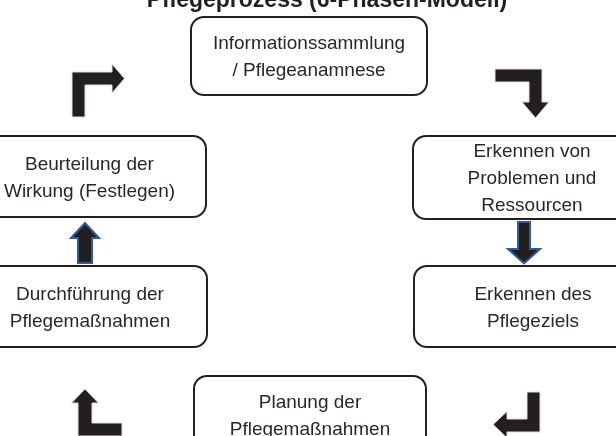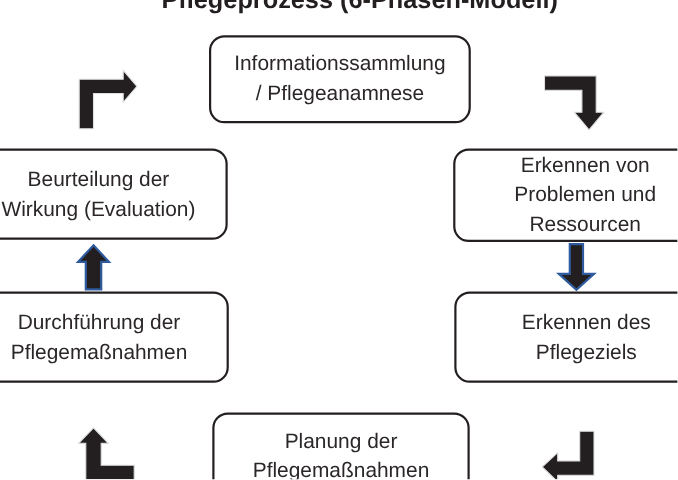--- a/index.html
+++ b/index.html
@@ -38,21 +38,21 @@
     align-items: center;
     justify-content: center;
     text-align: center;
   }
   .node-label {
     font-size: 19px;
     line-height: 27px;
     white-space: pre-line;
     color: #2b2728;
   }
-  .node-info      { left: 190px;  top: 32px;  width: 238px; height: 80px; }
+  .node-info      { left: 190px;  top: 16px;  width: 238px; height: 80px; }
   .node-erkennen  { left: 412px;  top: 135px; width: 240px; height: 85px; }
   .node-festlegen { left: 413px;  top: 265px; width: 240px; height: 83px; }
   .node-planung   { left: 193px;  top: 375px; width: 234px; height: 80px; }
   .node-durchf    { left: -28px;  top: 265px; width: 236px; height: 83px; }
   .node-beurteilung { left: -28px; top: 135px; width: 235px; height: 83px; }
   .arrow-layer {
     position: absolute;
     left: 0;
     top: 0;
     width: 616px;
@@ -88,21 +88,21 @@
 Pflegemaßnahmen</span>
   </div>
 
   <div class="node node-durchf">
     <span class="node-label">Durchführung der
 Pflegemaßnahmen</span>
   </div>
 
   <div class="node node-beurteilung">
     <span class="node-label">Beurteilung der
-Wirkung (Evaluation)</span>
+Wirkung (Festlegen)</span>
   </div>
 
   <svg class="arrow-layer" width="616" height="436" viewBox="0 0 616 436" xmlns="http://www.w3.org/2000/svg">
 
     <path d="M72,117 L72,72 L112,72 L112,64 L124.5,78.5 L112,93 L112,85 L85,85 L85,117 Z" fill="#231f20" stroke="#dedede" stroke-width="1"></path>
 
     <path d="M495,69 L542,69 L542,102 L549,102 L535.5,118 L522,102 L529,102 L529,82 L495,82 Z" fill="#231f20" stroke="#dedede" stroke-width="1"></path>
 
     <path d="M518,222 L530,222 L530,249 L540,249 L524,263.5 L508,249 L518,249 Z" fill="#231f20" stroke="#2e5b9e" stroke-width="2" stroke-linejoin="miter"></path>
 

